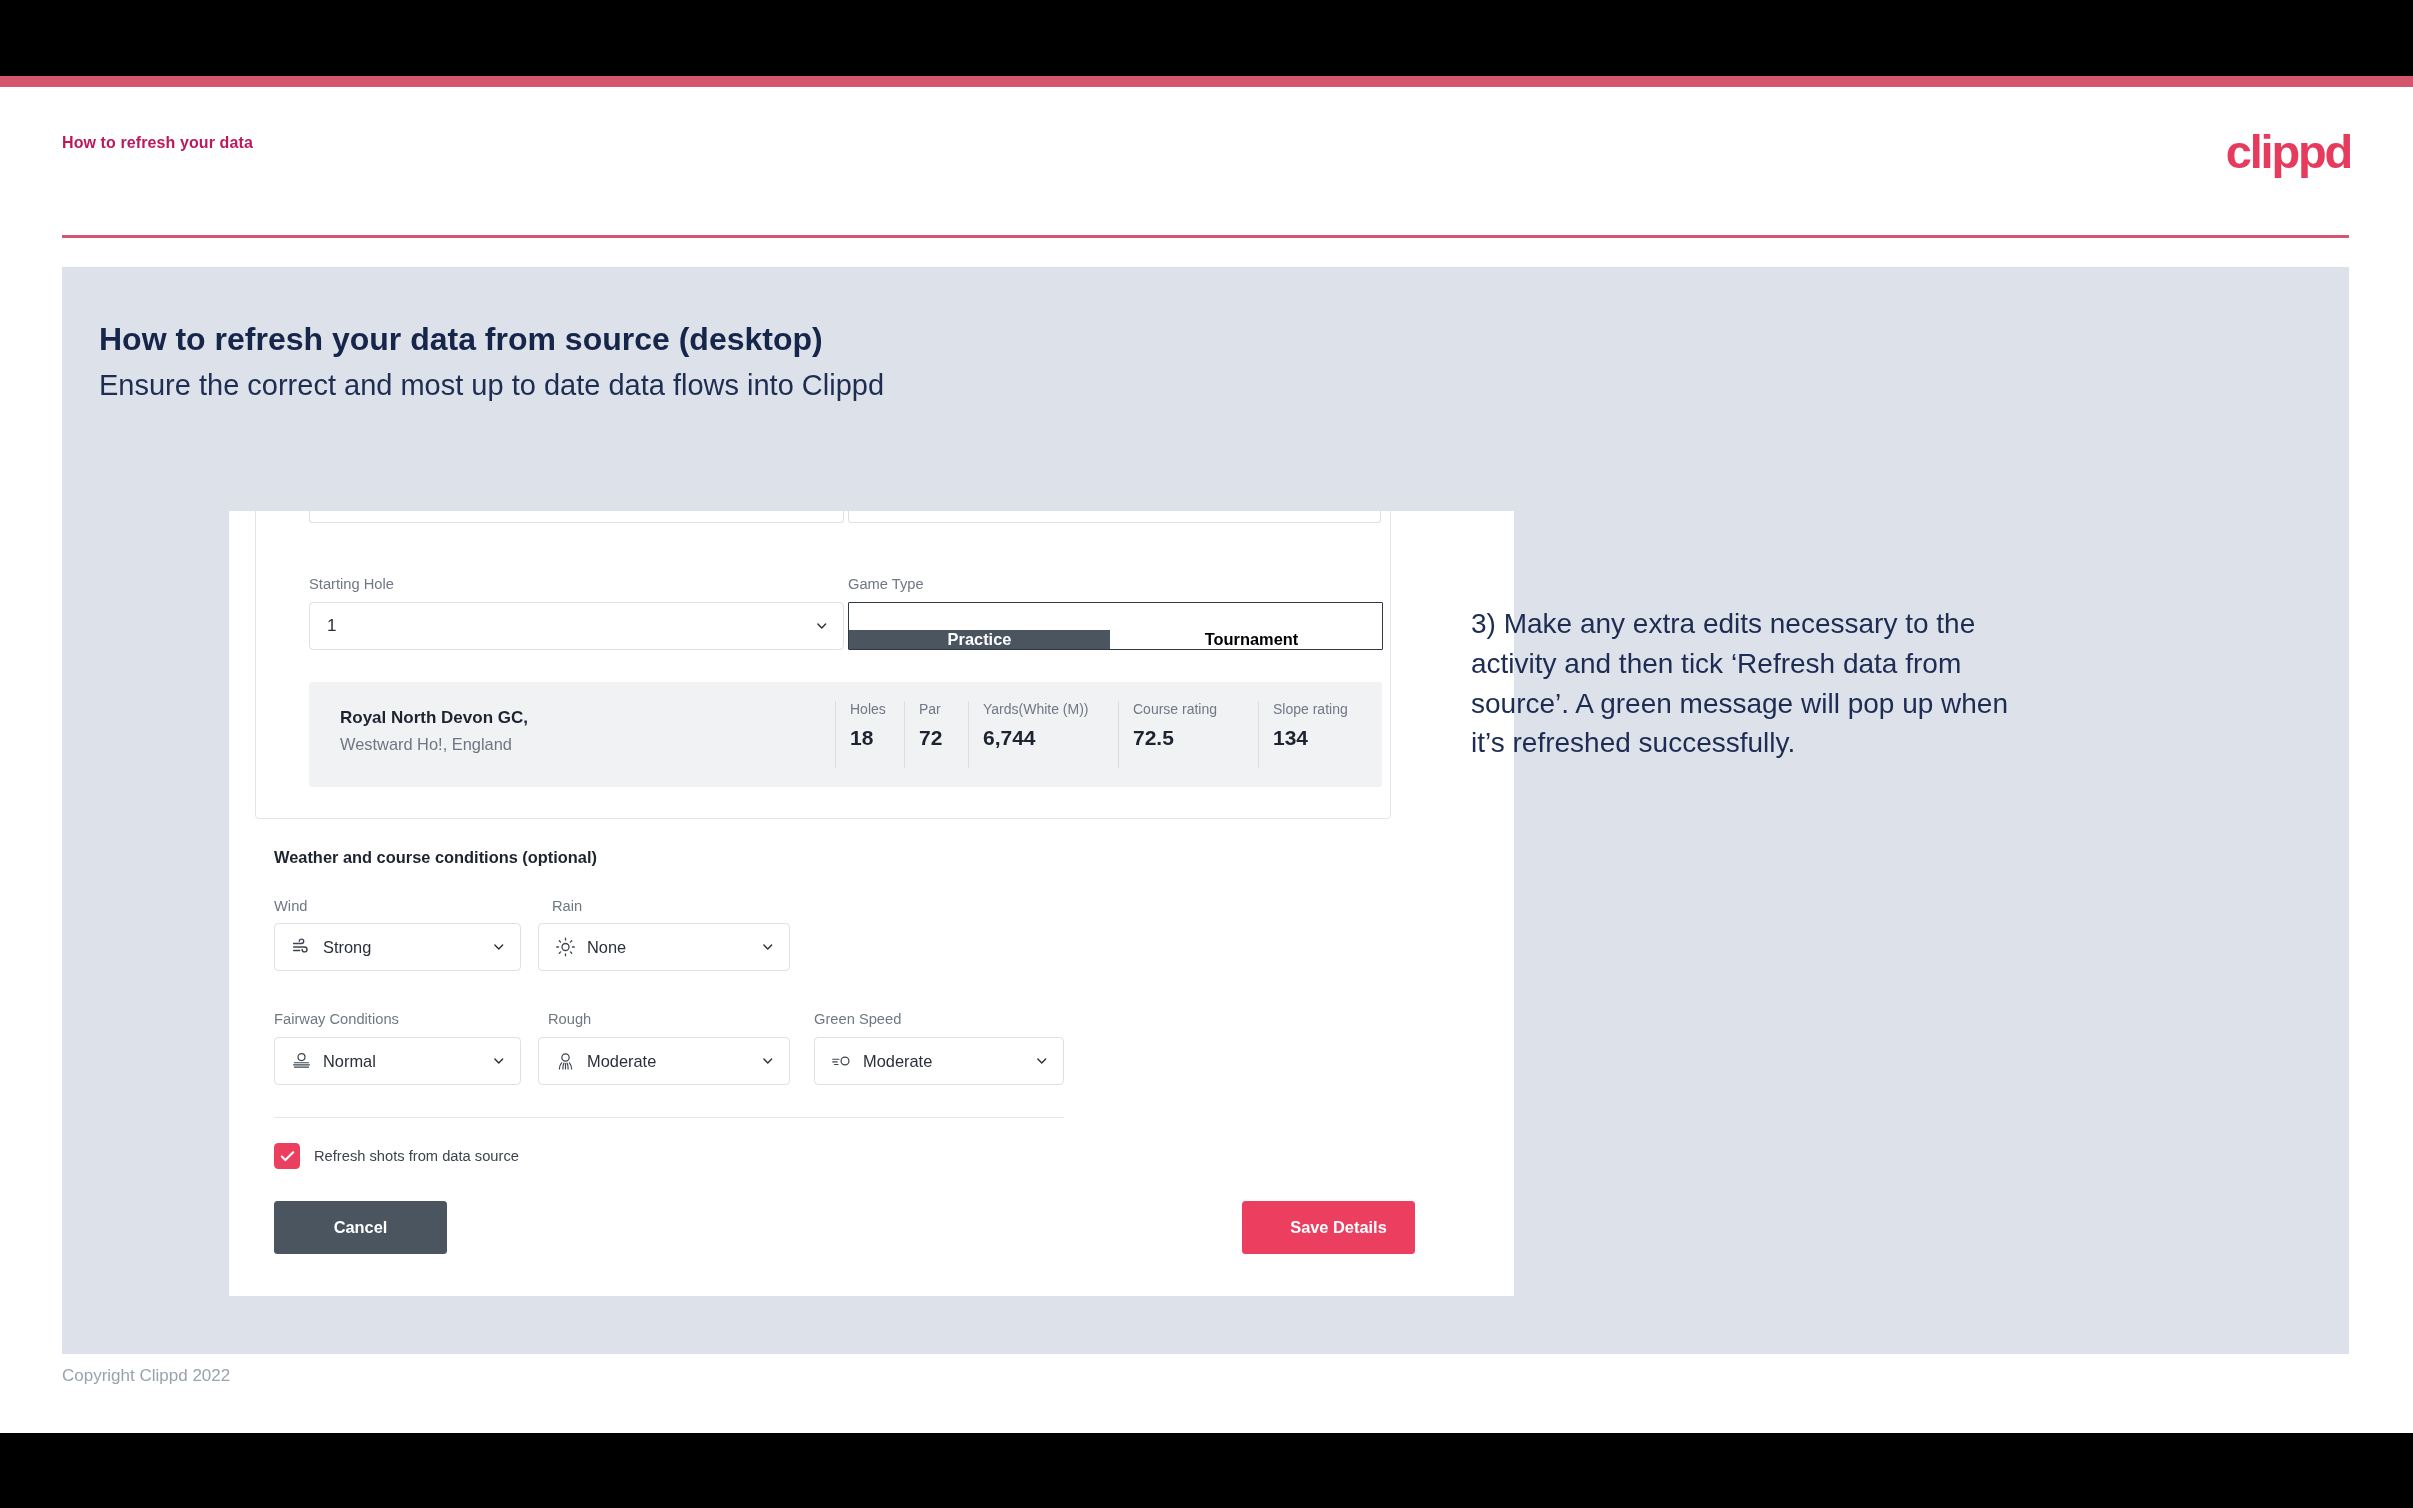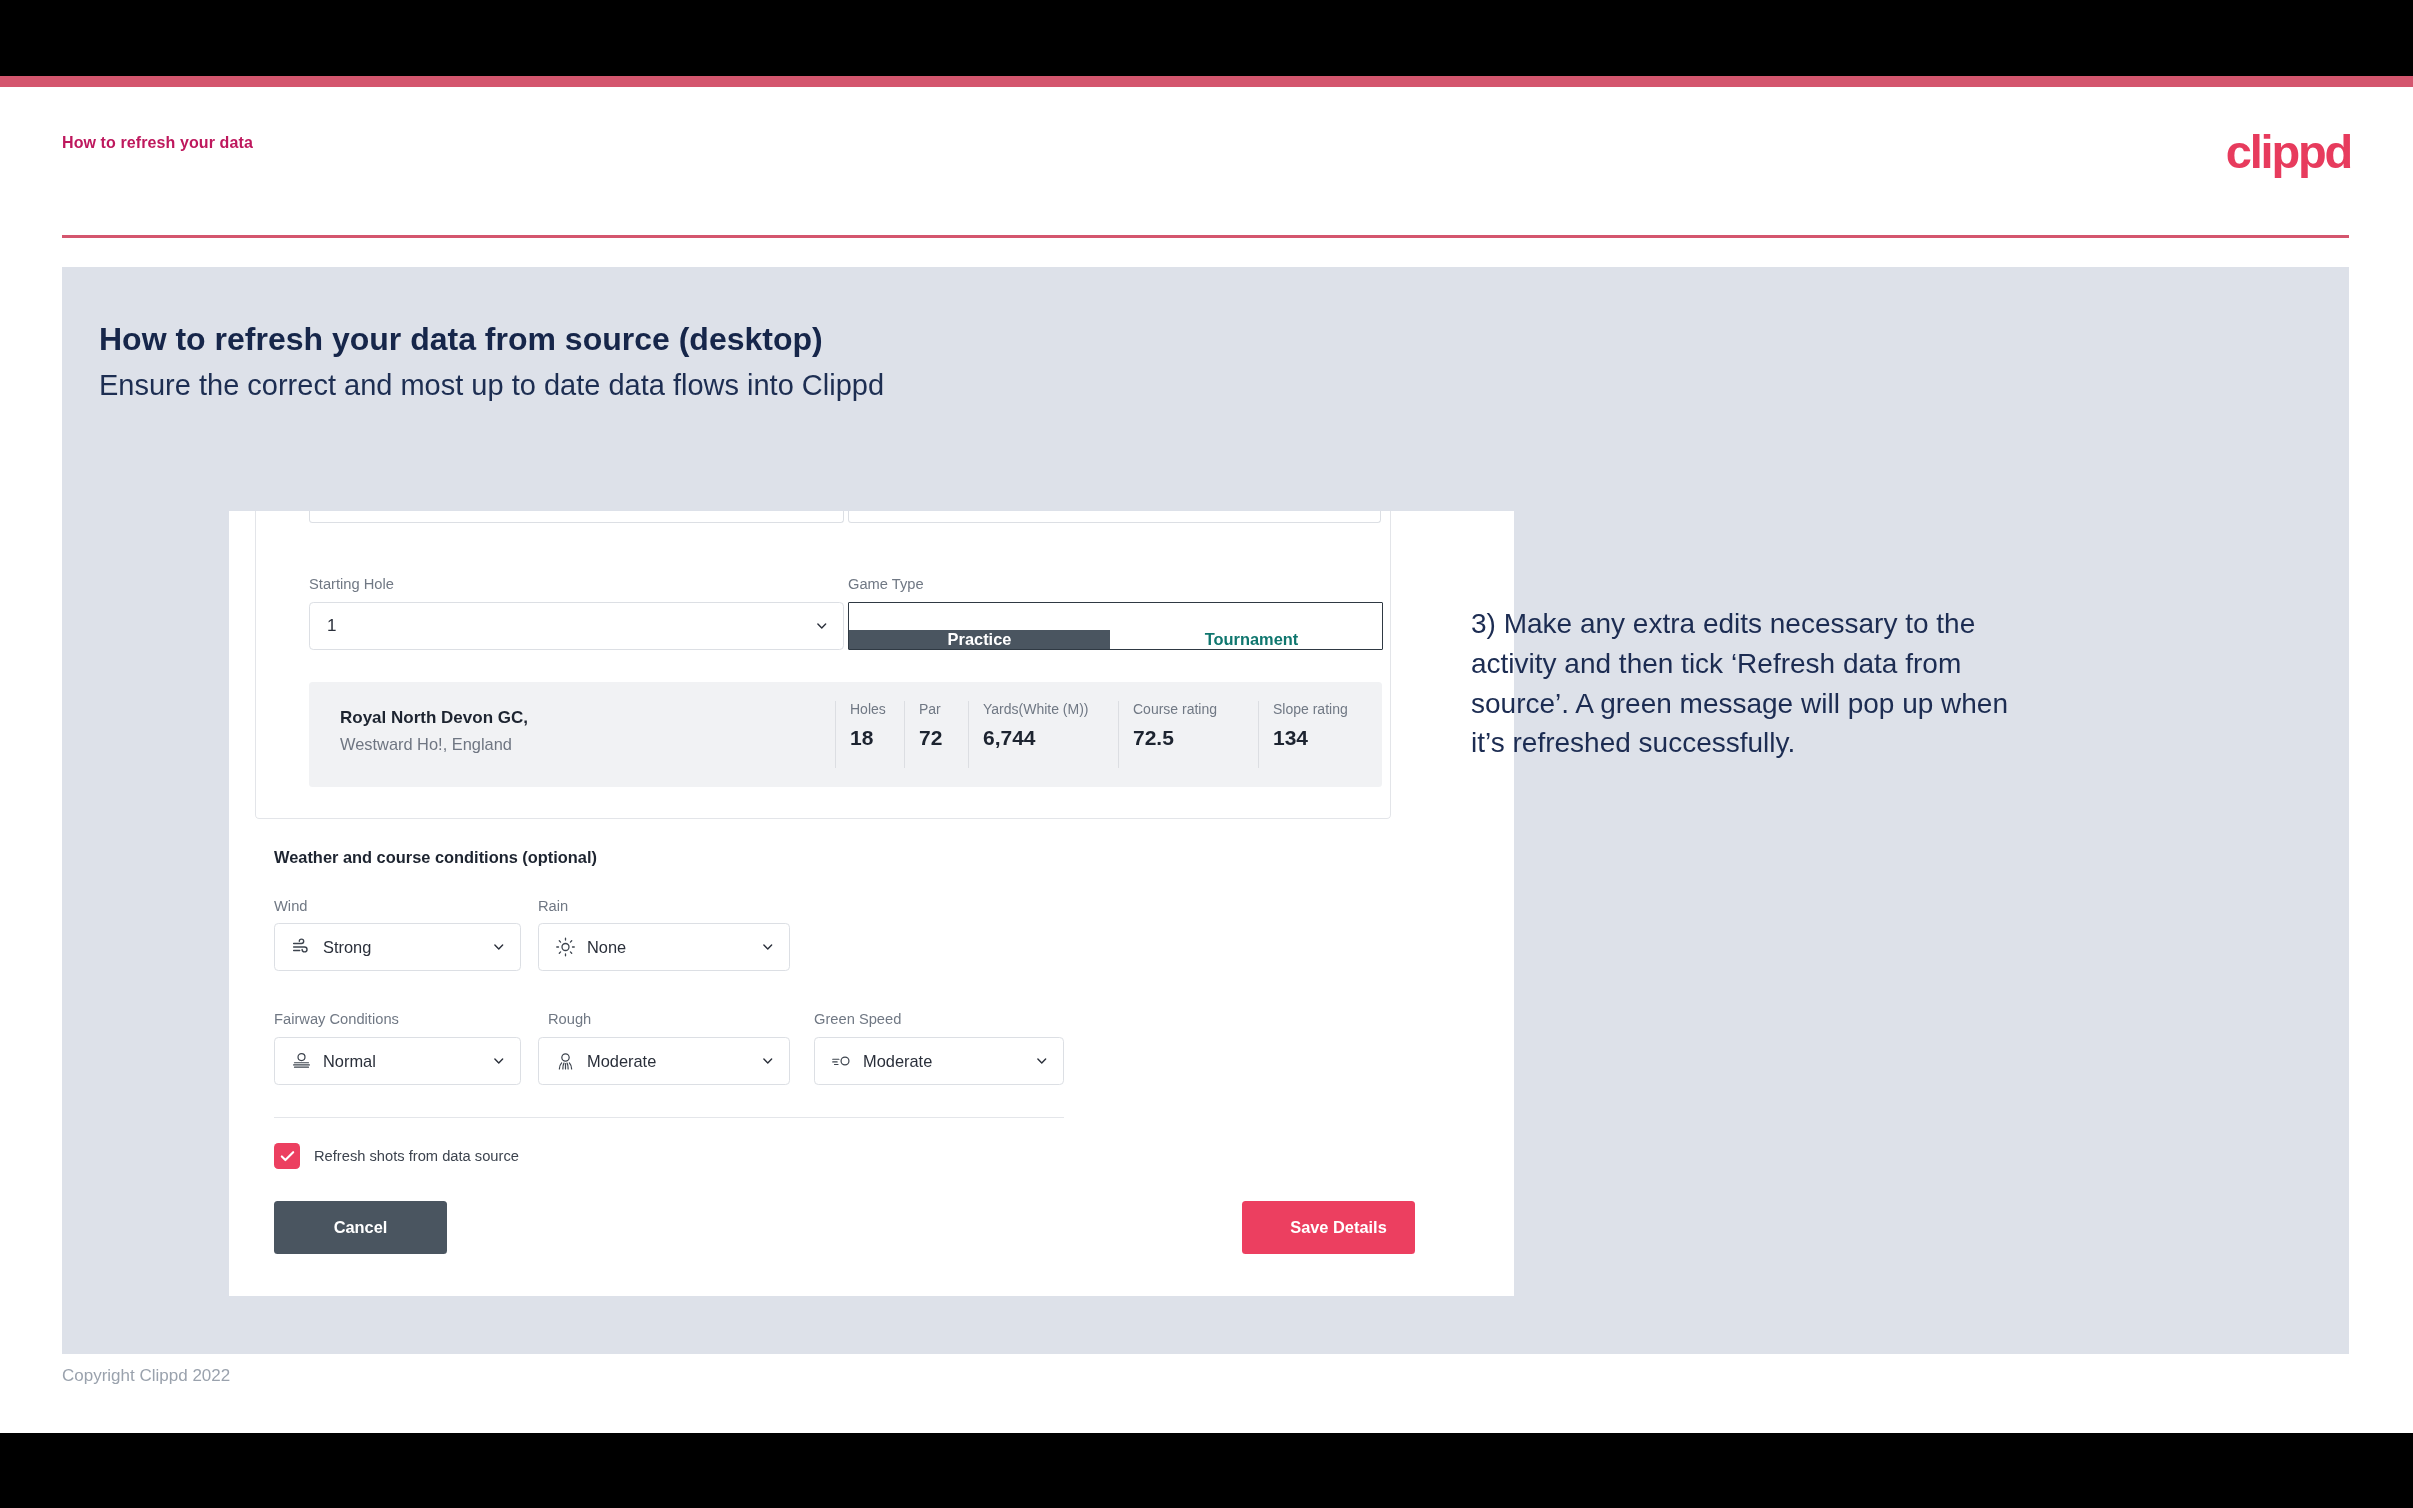--- a/index.html
+++ b/index.html
@@ -88,21 +88,21 @@
   .game-type-label { left:592px; top:65px; }
   .segmented {
     position:absolute; left:592px; top:91px; width:535px; height:48px;
     border:1.3px solid #2f3943; border-radius:1px; display:flex; overflow:hidden;align-items:flex-end;
   }
   .seg {
     flex:1; display:flex; align-items:center; justify-content:center;
     font-size:16.4px; font-weight:600; cursor:pointer;
   }
   .seg.active { background:#4a5560; color:#ffffff; }
-  .seg.inactive { background:#ffffff; color:#0f766e;padding-left:11px; }
+  .seg.inactive { background:#ffffff; color:#000000;padding-left:11px; }
 
   
   .course-card {
     position:absolute; left:53px; top:171px; width:1073px; height:105px;
     background:#f1f2f4; border-radius:3.5px;
   }
   .course-name {
     position:absolute; left:31px; top:26px;
     font-size:17px; font-weight:700; color:#1d2430;
   }
@@ -136,21 +136,21 @@
     position:absolute; left:15.5px; top:50%; transform:translateY(-50%);
     width:21px; height:21px; color:#3d444e;
   }
   .w-val {
     position:absolute; left:48px; top:50%; transform:translateY(-50%);
     font-size:16.4px; color:#2a2f3a;
   }
 
   .lbl-wind    { left:19px;  top:387px; }
   .sel-wind    { left:19px;  top:412px; width:247px; }
-  .lbl-rain    { left:283px; top:387px; }
+  .lbl-rain    { left:297px; top:387px; }
   .sel-rain    { left:283px; top:412px; width:252px; }
   .lbl-fairway { left:19px;  top:500px; }
   .sel-fairway { left:19px;  top:526px; width:247px; }
   .lbl-rough   { left:293px; top:500px; }
   .sel-rough   { left:283px; top:526px; width:252px; }
   .lbl-green   { left:559px; top:500px; }
   .sel-green   { left:559px; top:526px; width:250px; }
 
   .divider {
     position:absolute; left:19px; top:606px; width:790px; height:0.9px; background:#e4e6ea;

